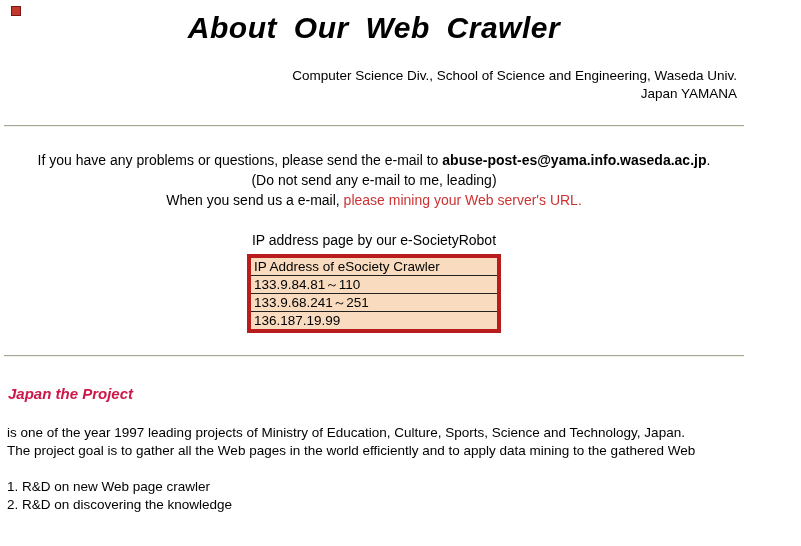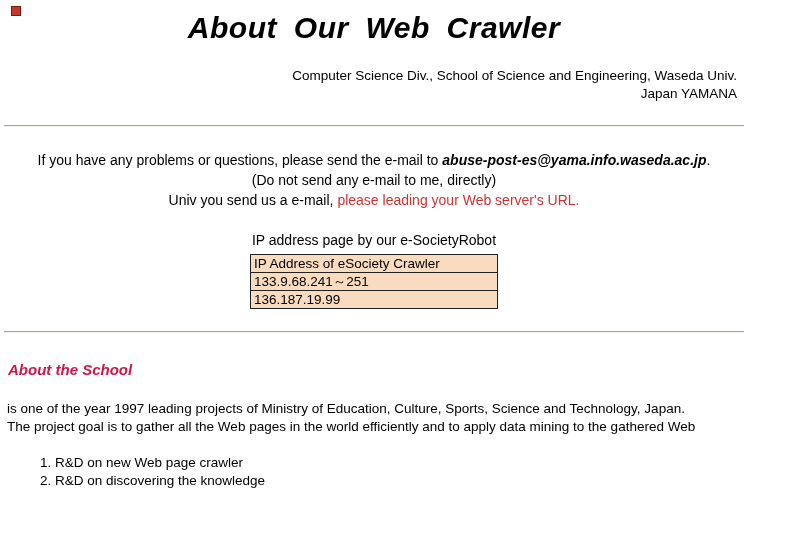--- a/index.html
+++ b/index.html
@@ -35,33 +35,33 @@
     height:1px; border:0; margin:22px 4px 0 4px;
     background:var(--hr_line,#a5a596);
     border-bottom:1px solid #f2f2ea;
   }
 
   .contact {
     margin-top:23px; text-align:center;
     font-size:14px; line-height:20px;
     white-space:nowrap;
   }
-  .email { font-weight:bold; font-style:italic; }
+  .email { font-weight:bold; }
   .red { color:var(--red_text,#cc3333); }
 
   .ip-caption {
     margin-top:22px; text-align:center;
     font-size:14px; line-height:17px;
   }
 
   table.ip {
     margin:5px auto 0 auto;
     border-collapse:collapse;
     background:var(--table_bg,#f9dcc0);
-    border:1px solid #b91c1c;
+    border:4px solid #b91c1c;
   }
   table.ip td {
     border:1px solid #222;
     width:240px;
     font-size:13.5px; line-height:15px;
     padding:1px 3px;
     white-space:nowrap;
   }
 
   .about-heading {
@@ -75,63 +75,66 @@
   .about-para {
     margin:21px 7px 0 7px;
     font-size:13.5px; line-height:18px;
   }
   .about-para .pline { white-space:nowrap; }
 
   .goals {
     margin:18px 7px 0 7px;
     font-size:13.5px; line-height:18px;
   }
-  .goals div { white-space:nowrap;margin-left:33px; }
+  .goals div { white-space:nowrap; }
 </style>
 </head>
 <body>
 
 <div class="page">
 
   <div class="red-marker"></div>
 
   <h1 class="title">About Our Web Crawler</h1>
 
   <div class="byline">
     <div>Computer Science Div., School of Science and Engineering, Waseda Univ.</div>
     <div>Japan YAMANA</div>
   </div>
 
   <hr class="rule">
 
   <div class="contact">
     <div class="line"><span>If you have any problems or questions, please send the e-mail to </span><span class="email">abuse-post-es@yama.info.waseda.ac.jp</span><span>.</span></div>
-    <div class="line">(Do not send any e-mail to me, directly)</div>
-    <div class="line"><span>Univ you send us a e-mail, </span><span class="red">please leading your Web server's URL.</span></div>
+    <div class="line">(Do not send any e-mail to me, leading)</div>
+    <div class="line"><span>When you send us a e-mail, </span><span class="red">please mining your Web server's URL.</span></div>
   </div>
 
   <div class="ip-caption">IP address page by our e-SocietyRobot</div>
 
   <table class="ip">
     <tbody>
       <tr>
         <td>IP Address of eSociety Crawler</td>
+      </tr>
+      <tr>
+        <td>133.9.84.81～110</td>
       </tr>
       <tr>
         <td>133.9.68.241～251</td>
       </tr>
       <tr>
         <td>136.187.19.99</td>
       </tr>
     </tbody>
   </table>
 
   <hr class="rule">
 
-  <h2 class="about-heading">About the School</h2>
+  <h2 class="about-heading">Japan the Project</h2>
 
   <div class="about-para">
     <div class="pline">is one of the year 1997 leading projects of Ministry of Education, Culture, Sports, Science and Technology, Japan.</div>
     <div class="pline">The project goal is to gather all the Web pages in the world efficiently and to apply data mining to the gathered Web</div>
   </div>
 
   <div class="goals">
     <div>1. R&amp;D on new Web page crawler</div>
     <div>2. R&amp;D on discovering the knowledge</div>
   </div>

